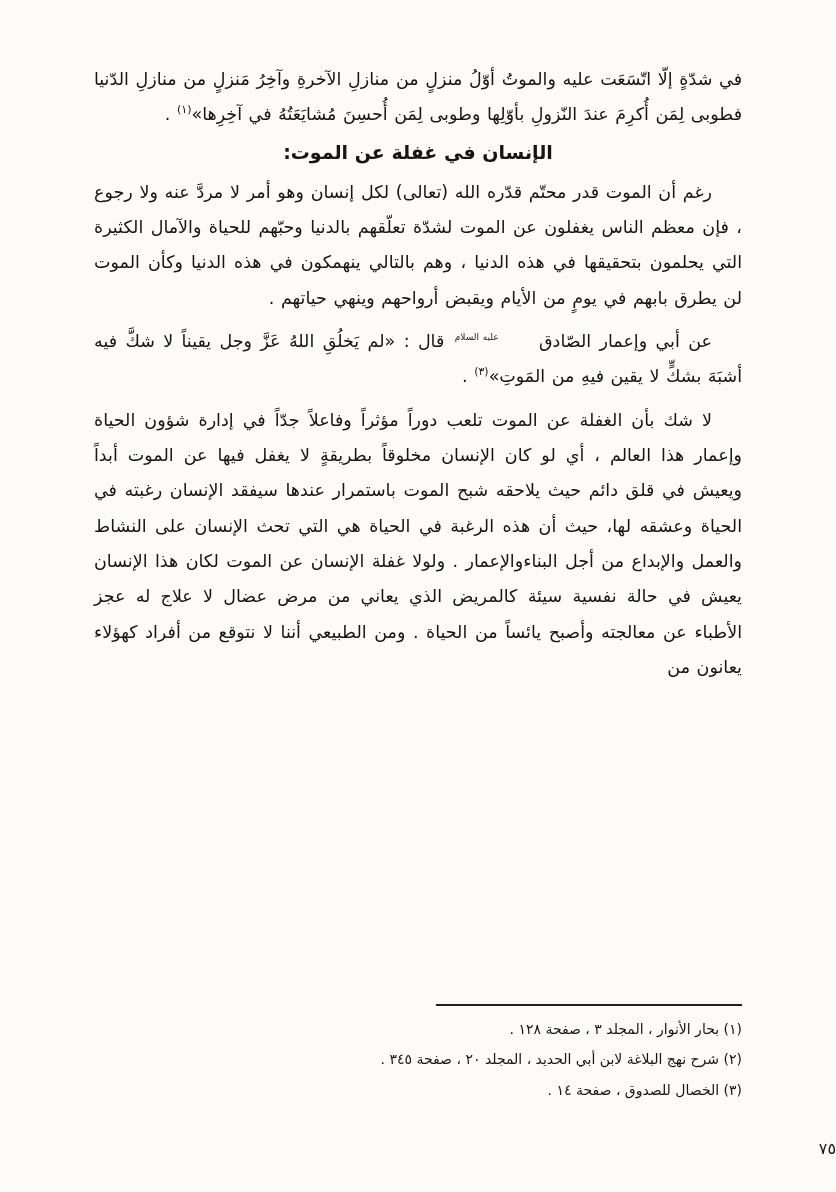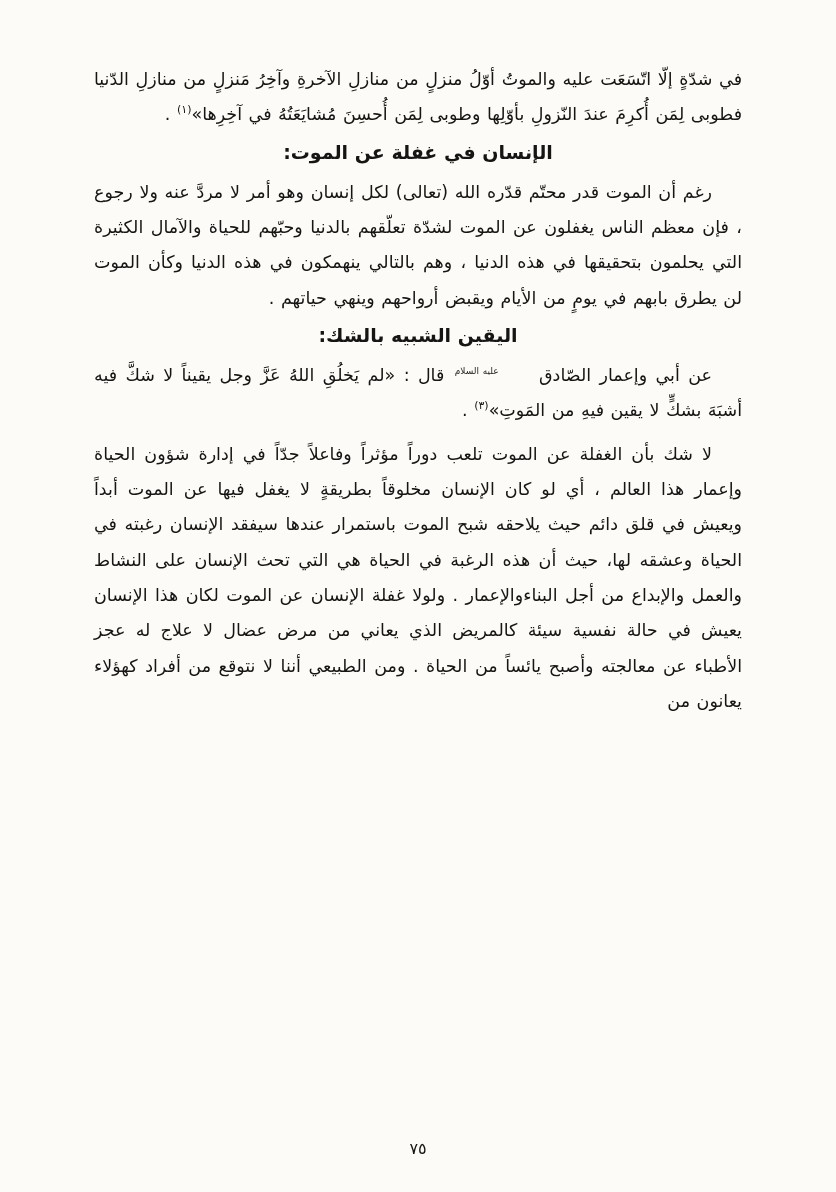--- a/index.html
+++ b/index.html
@@ -63,45 +63,50 @@
   .fn {
     font-size: 14px;
     line-height: 2.2;
     text-align: right;
   }
   .page-number {
     position: absolute;
     bottom: 34px;
     left: 0;
     right: 0;
-    text-align: center;
+    text-align: right;
     font-size: 16px;
     color: #171513;
   }
 </style>
 </head>
 <body>
 
 <div class="page">
 
   <main class="text-block">
 
     <p class="para"><span>في شدّةٍ إلّا اتّسَعَت عليه والموتُ أوّلُ منزلٍ من منازلِ الآخرةِ وآخِرُ مَنزلٍ من منازلِ الدّنيا فطوبى لِمَن أُكرِمَ عندَ النّزولِ بأوّلِها وطوبى لِمَن أُحسِنَ مُشايَعَتُهُ في آخِرِها»</span><sup class="ref">(١)</sup><span> .</span></p>
 
 
     <h2 class="heading">الإنسان في غفلة عن الموت:</h2>
 
     <p class="para indent">رغم أن الموت قدر محتّم قدّره الله (تعالى) لكل إنسان وهو أمر لا مردَّ عنه ولا رجوع ، فإن معظم الناس يغفلون عن الموت لشدّة تعلّقهم بالدنيا وحبّهم للحياة والآمال الكثيرة التي يحلمون بتحقيقها في هذه الدنيا ، وهم بالتالي ينهمكون في هذه الدنيا وكأن الموت لن يطرق بابهم في يومٍ من الأيام ويقبض أرواحهم وينهي حياتهم .</p>
 
-    <h2 class="heading">اليقين الشبيه بالشك:</h2>
 
     <p class="para indent"><span>عن أبي وإعمار الصّادق</span>
       <span class="honorific">عليه السلام</span>
       <span>قال : «لم يَخلُقِ اللهُ عَزَّ وجل يقيناً لا شكَّ فيه أشبَهَ بشكٍّ لا يقين فيهِ من المَوتِ»</span><sup class="ref">(٣)</sup><span> .</span></p>
 
     <p class="para indent">لا شك بأن الغفلة عن الموت تلعب دوراً مؤثراً وفاعلاً جدّاً في إدارة شؤون الحياة وإعمار هذا العالم ، أي لو كان الإنسان مخلوقاً بطريقةٍ لا يغفل فيها عن الموت أبداً ويعيش في قلق دائم حيث يلاحقه شبح الموت باستمرار عندها سيفقد الإنسان رغبته في الحياة وعشقه لها، حيث أن هذه الرغبة في الحياة هي التي تحث الإنسان على النشاط والعمل والإبداع من أجل البناءوالإعمار . ولولا غفلة الإنسان عن الموت لكان هذا الإنسان يعيش في حالة نفسية سيئة كالمريض الذي يعاني من مرض عضال لا علاج له عجز الأطباء عن معالجته وأصبح يائساً من الحياة . ومن الطبيعي أننا لا نتوقع من أفراد كهؤلاء يعانون من</p>
 
   </main>
 
+  <footer class="footnotes">
+    <div class="fn-rule"></div>
+    <p class="fn">(١) بحار الأنوار ، المجلد ٣ ، صفحة ١٢٨ .</p>
+    <p class="fn">(٢) شرح نهج البلاغة لابن أبي الحديد ، المجلد ٢٠ ، صفحة ٣٤٥ .</p>
+    <p class="fn">(٣) الخصال للصدوق ، صفحة ١٤ .</p>
+  </footer>
 
   <div class="page-number">٧٥</div>
 
 </div>
 
 </body></html>

